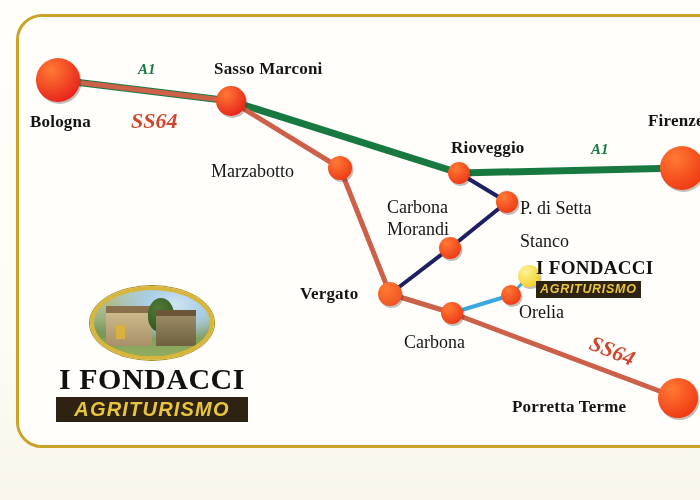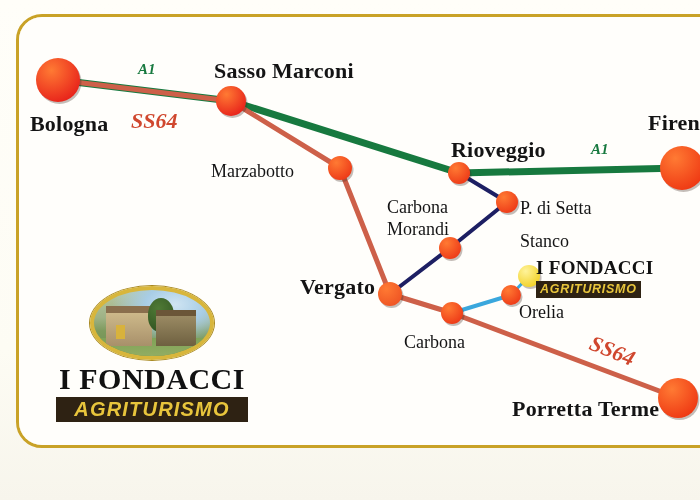--- a/index.html
+++ b/index.html
@@ -39,21 +39,21 @@
   }
 
   .city-label{
     position:absolute;
     font-family:"Liberation Serif", serif;
     color:#141414;
     white-space:nowrap;
     line-height:1;
     text-shadow:0 0 2px rgba(255,255,255,.85);
   }
-  .city-label.major{ font-weight:bold; font-size:22px; letter-spacing:.2px; }
+  .city-label.major{ font-weight:bold; font-size:17px; letter-spacing:.2px; }
   .city-label.minor{ font-weight:normal; font-size:18px; }
 
   .road-label{
     position:absolute;
     font-family:"Liberation Serif", serif;
     font-style:italic;
     font-weight:bold;
     white-space:nowrap;
     line-height:1;
   }
@@ -255,21 +255,21 @@
       <div class="city-label major" style="left: 214px; top: 60px;">Sasso Marconi</div>
       <div class="city-label minor" style="left: 211px; top: 162px;">Marzabotto</div>
       <div class="city-label major" style="left: 451px; top: 139px;">Rioveggio</div>
       <div class="city-label major" style="left: 648px; top: 112px;">Firenze</div>
       <div class="city-label minor" style="left: 520px; top: 199px;">P. di Setta</div>
       <div class="city-label minor" style="left: 387px; top: 198px;">
         <div>Carbona</div>
         <div style="margin-top: 4px;">Morandi</div>
       </div>
       <div class="city-label minor" style="left: 520px; top: 232px;">Stanco</div>
-      <div class="city-label major" style="left: 300px; top: 276px;">Vergato</div>
+      <div class="city-label major" style="left: 300px; top: 285px;">Vergato</div>
       <div class="city-label minor" style="left: 404px; top: 333px;">Carbona</div>
       <div class="city-label minor" style="left: 519px; top: 303px; text-align: center;">Orelia</div>
       <div class="city-label major" style="left: 512px; top: 398px;">Porretta Terme</div>
     </div>
   <div id="roadlabels-layer">
       <div class="road-label a1" style="left: 138px; top: 62px;">A1</div>
       <div class="road-label a1" style="left: 591px; top: 142px;">A1</div>
       <div class="road-label ss64" style="left: 131px; top: 110px;">SS64</div>
       <div class="road-label ss64" style="left: 589px; top: 340px; transform: rotate(22deg);">SS64</div>
     </div>

